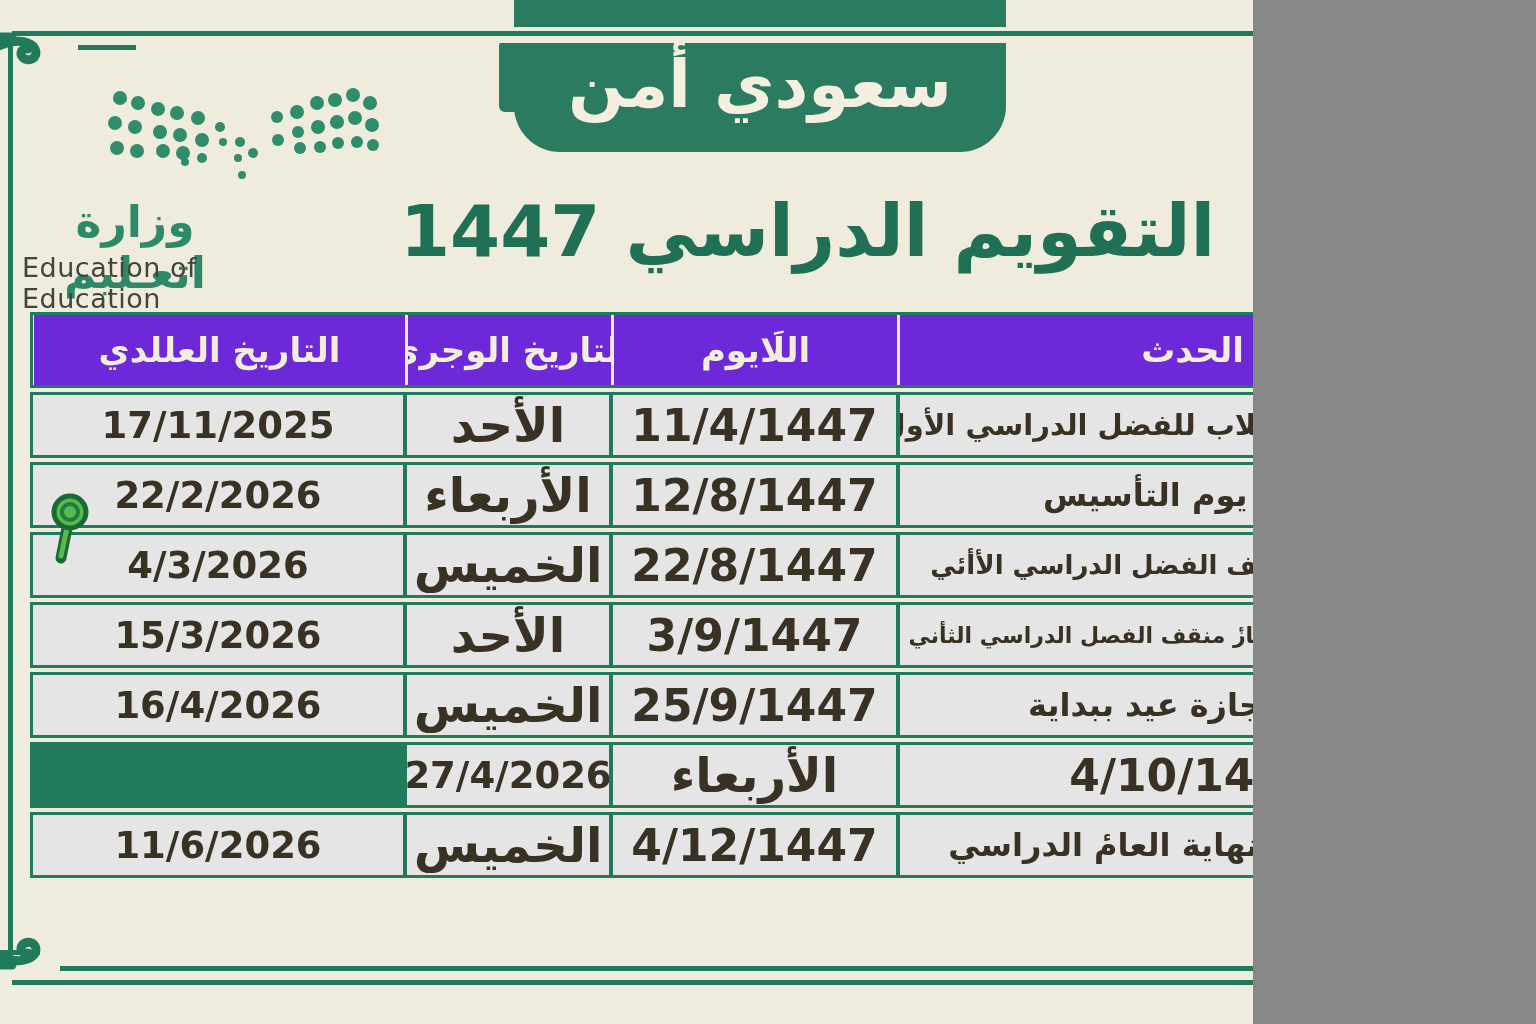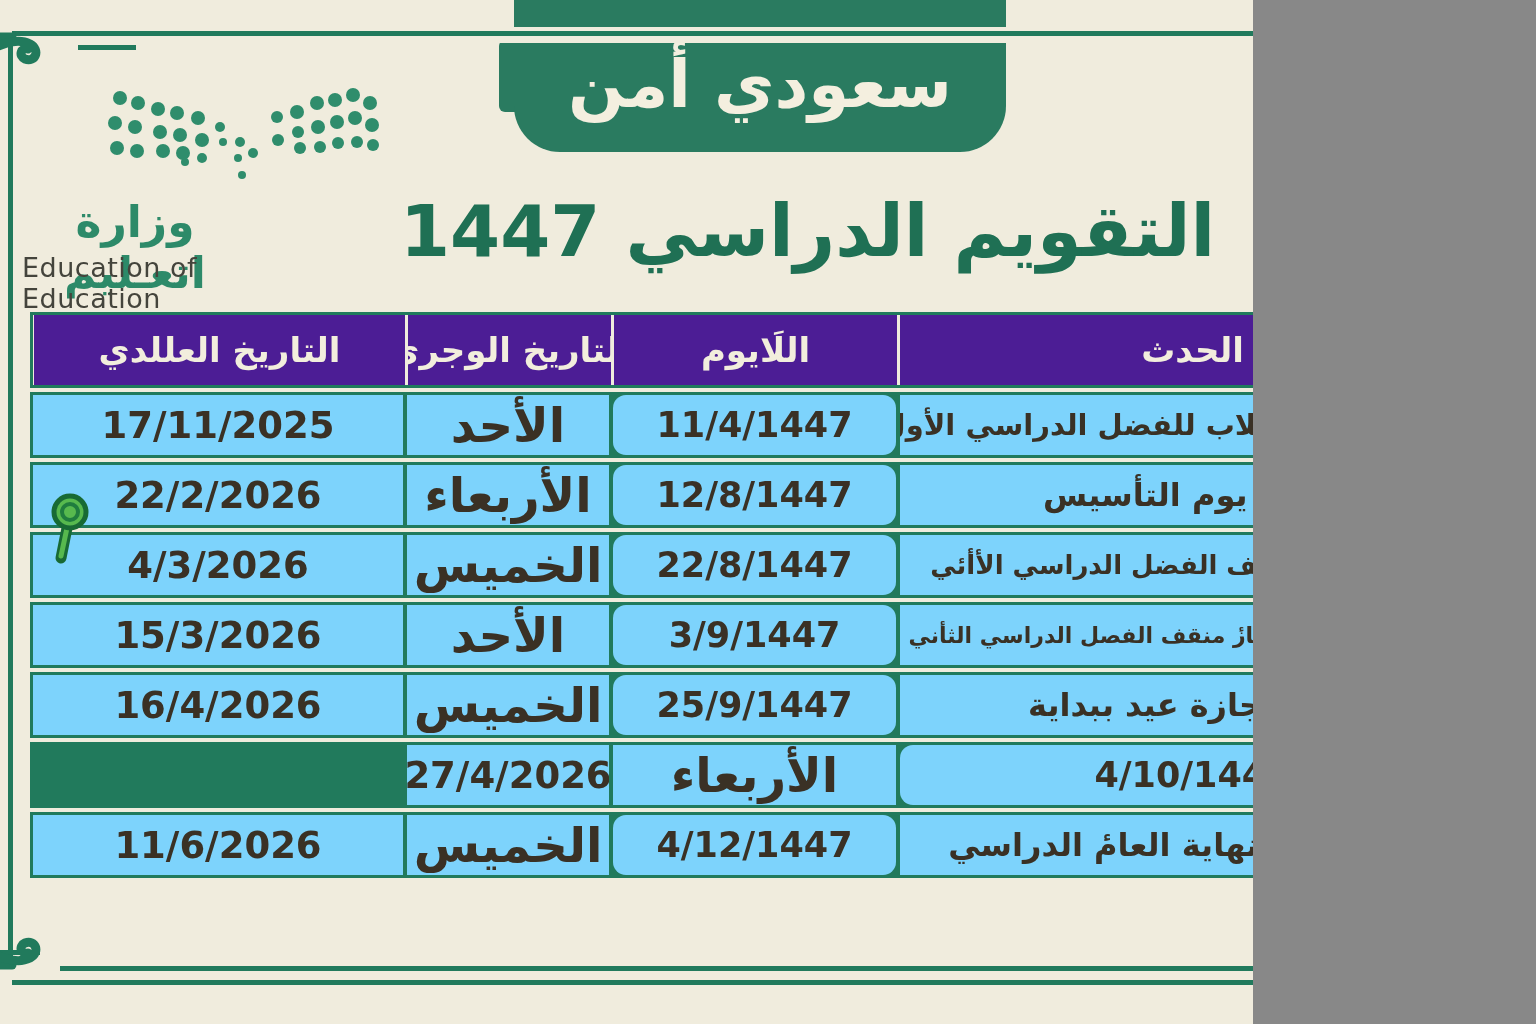--- a/index.html
+++ b/index.html
@@ -51,26 +51,26 @@
   
   .cal-table{position:absolute;left:30px;top:312px;width:1458px;z-index:2;}
   .trow{
     display:grid;direction:rtl;
     grid-template-columns:585px 283px 202px 370px;
     column-gap:4px;
     background:#217a5c;border:3px solid #217a5c;margin-bottom:4px;
   }
   .thead{background:#f0ecdd;column-gap:3px;grid-template-columns:585px 283px 203px 371px;}
   .cell{
-    background:#7dd3fc;height:60px;display:flex;align-items:center;justify-content:center;
+    background:#e5e5e5;height:60px;display:flex;align-items:center;justify-content:center;
     color:#3a3125;font-weight:bold;white-space:nowrap;overflow:hidden;
   }
-  .thead .cell{background:#4c1d95;color:#f2eedd;height:70px;font-size:34px;}
+  .thead .cell{background:#6d28d9;color:#f2eedd;height:70px;font-size:34px;}
   .c-greg{font-size:37px;direction:ltr;}
-  .c-hijri{font-size:35px;direction:ltr;border-radius:13px;}
+  .c-hijri{font-size:44px;direction:ltr;}
   .c-day{font-size:48px;direction:rtl;}
   .c-event{font-size:32px;direction:rtl;}
   .r0 .c-event{font-size:29px;}
   .r2 .c-event{font-size:26px;}
   .r3 .c-event{font-size:22px;}
   
   .watermark{
     position:absolute;left:92px;top:488px;z-index:6;direction:rtl;
     color:rgba(255,255,255,0.80);font-weight:bold;font-size:52px;
     text-shadow:0 1px 2px rgba(120,120,110,0.25);

